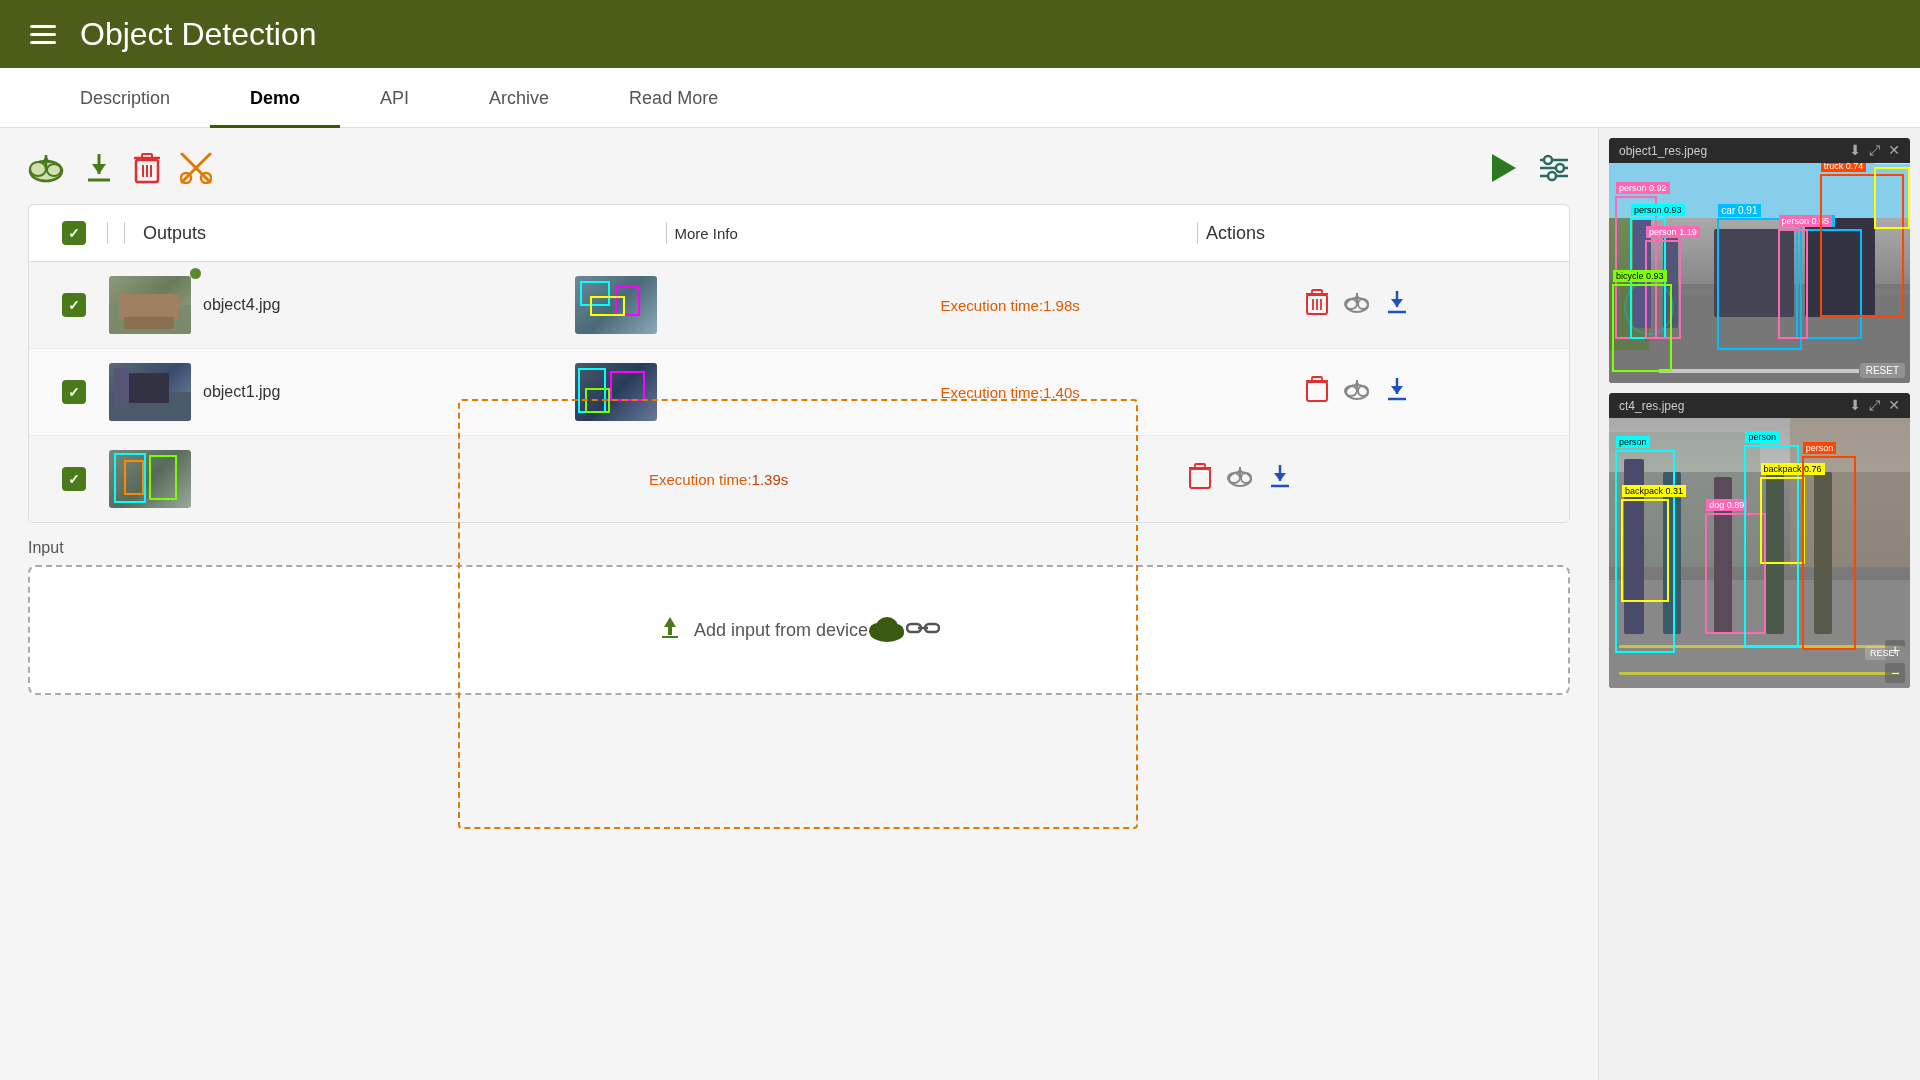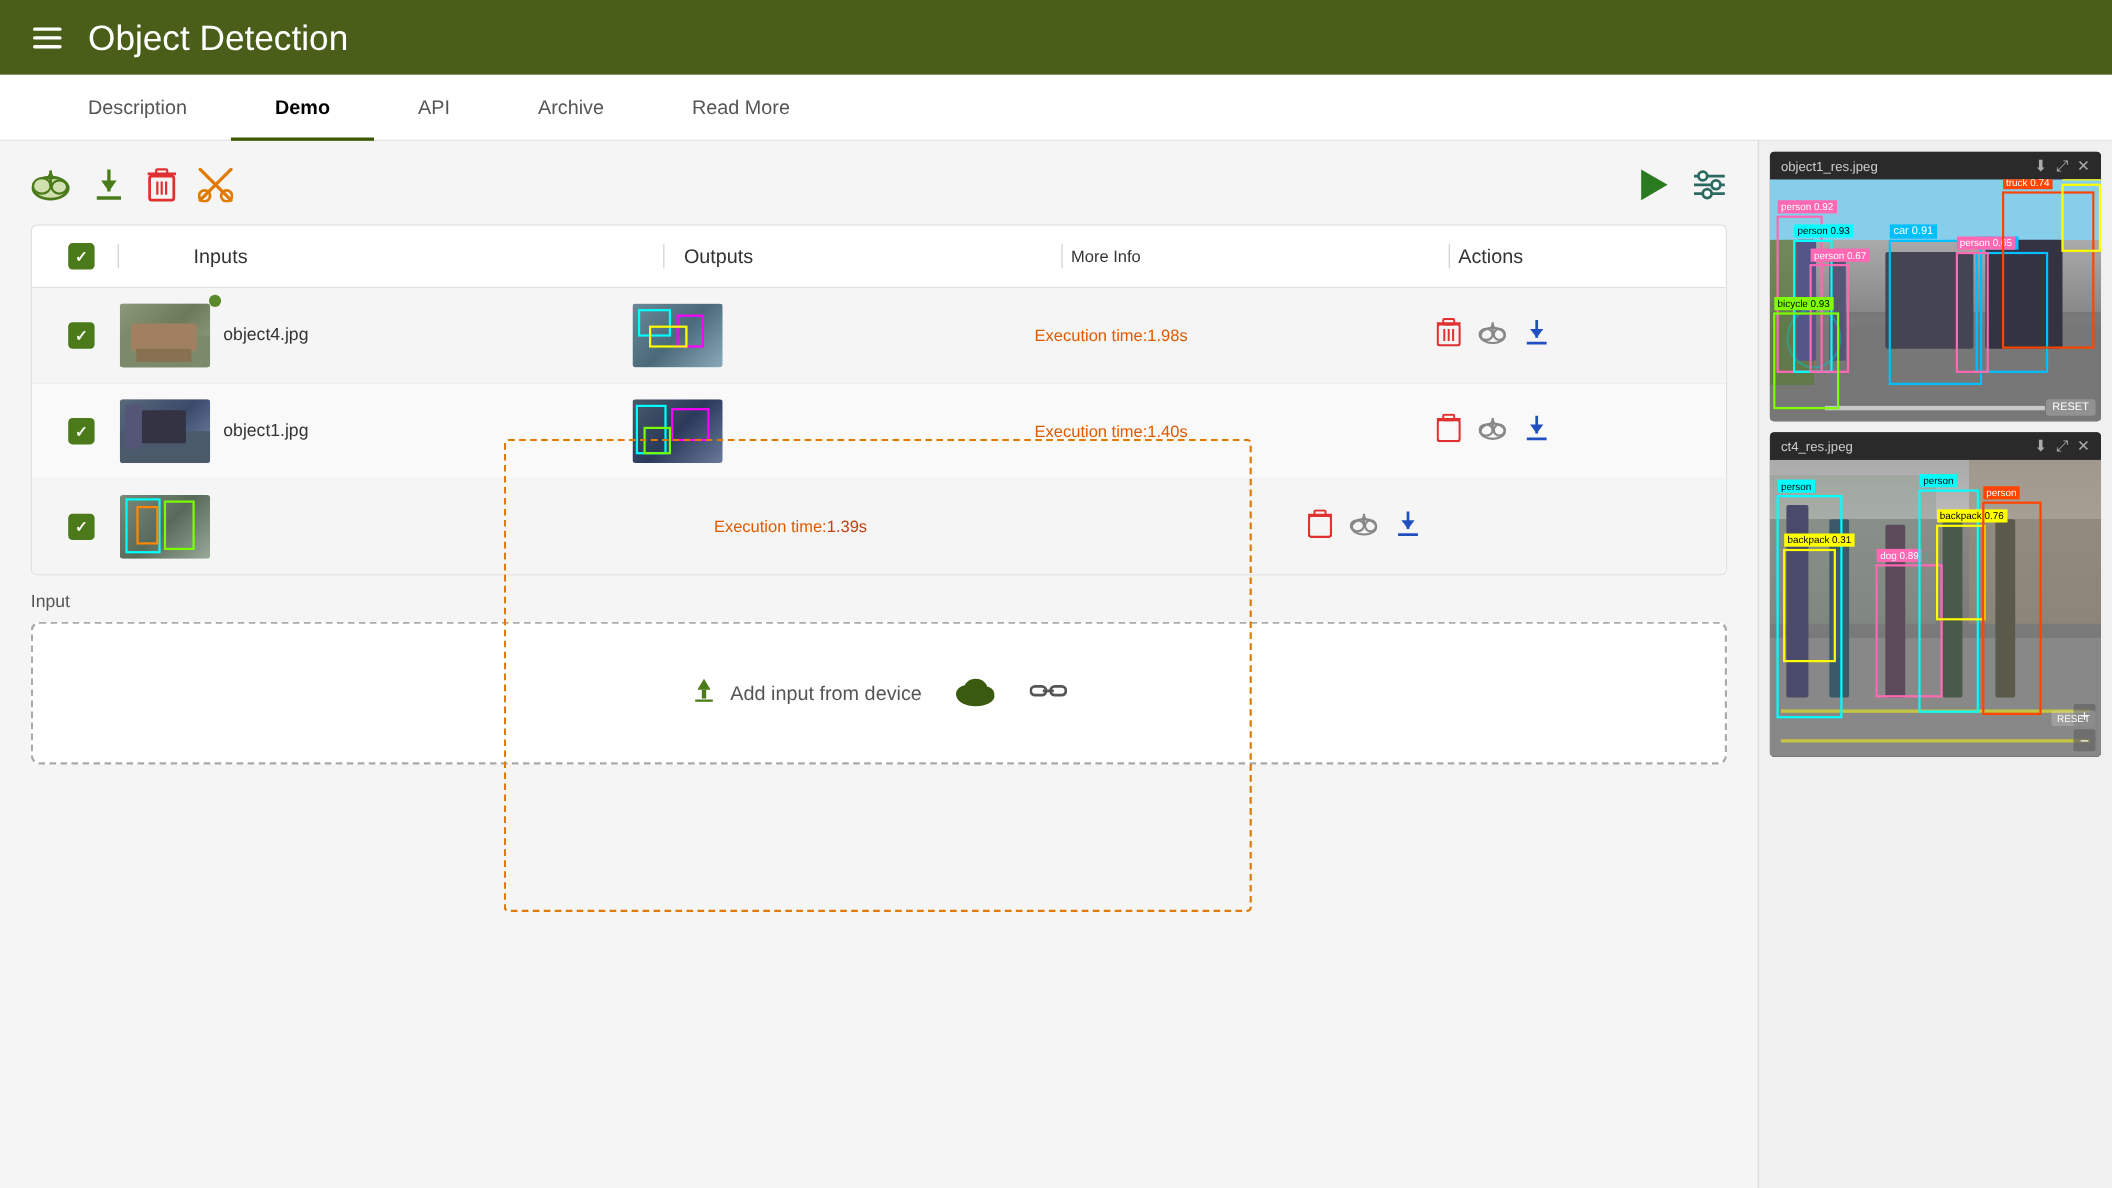--- a/index.html
+++ b/index.html
@@ -147,21 +147,20 @@
     
     .input-section { margin-top: 16px; }
     .input-label { font-size: 16px; color: #555; margin-bottom: 8px; }
     .drop-zone {
       border: 2px dashed #aaa;
       border-radius: 8px;
       height: 130px;
       display: flex;
       align-items: center;
       justify-content: center;
-      gap: 30px;
       background: white;
       cursor: pointer;
     }
     .drop-zone-text { font-size: 18px; color: #555; display: flex; align-items: center; gap: 12px; }
     .drop-zone-text .upload-arrow { color: #4a7a1a; font-size: 22px; }
 
     
     .right-panel {
       width: 322px;
       display: flex;
@@ -347,23 +346,20 @@
     </div>
 
     <div class="table-wrapper">
       <div class="table-container">
 
         <div class="table-header">
           <div class="col-check">
             <div class="checkbox-green"></div>
           </div>
           <div class="vsep"></div>
-          <div class="col-input" style="padding-left:60px;">
-            <span>Inputs</span>
-          </div>
           <div class="vsep"></div>
           <div class="col-output">
             <span>Outputs</span>
           </div>
           <div class="vsep"></div>
           <div class="col-info">
             <span>More Info</span>
           </div>
           <div class="vsep"></div>
           <div class="col-actions">
@@ -601,21 +597,21 @@
 
           <div style="position:absolute;top:15%;left:2%;width:14%;height:65%;border:2px solid #ff69b4;">
             <div style="position:absolute;top:-16px;left:-1px;background:#ff69b4;color:white;font-size:9px;padding:1px 3px;white-space:nowrap;">person 0.92</div>
           </div>
 
           <div style="position:absolute;top:25%;left:7%;width:12%;height:55%;border:2px solid #00ffff;">
             <div style="position:absolute;top:-16px;left:-1px;background:#00ffff;color:#000;font-size:9px;padding:1px 3px;white-space:nowrap;">person 0.93</div>
           </div>
 
           <div style="position:absolute;top:35%;left:12%;width:12%;height:45%;border:2px solid #ff69b4;">
-            <div style="position:absolute;top:-16px;left:-1px;background:#ff69b4;color:white;font-size:9px;padding:1px 3px;white-space:nowrap;">person 0.67</div>
+            <div style="position:absolute;top:-16px;left:-1px;background:#ff69b4;color:white;font-size:9px;padding:1px 3px;white-space:nowrap;">person 1.19</div>
           </div>
 
           <div style="position:absolute;top:55%;left:1%;width:20%;height:40%;border:2px solid #7fff00;">
             <div style="position:absolute;top:-16px;left:-1px;background:#7fff00;color:#000;font-size:9px;padding:1px 3px;white-space:nowrap;">bicycle 0.93</div>
           </div>
 
           <div style="position:absolute;top:25%;left:36%;width:28%;height:60%;border:2px solid #00bfff;">
             <div style="position:absolute;top:-16px;left:-1px;background:#00bfff;color:white;font-size:10px;padding:1px 3px;white-space:nowrap;">car 0.91</div>
           </div>
 

